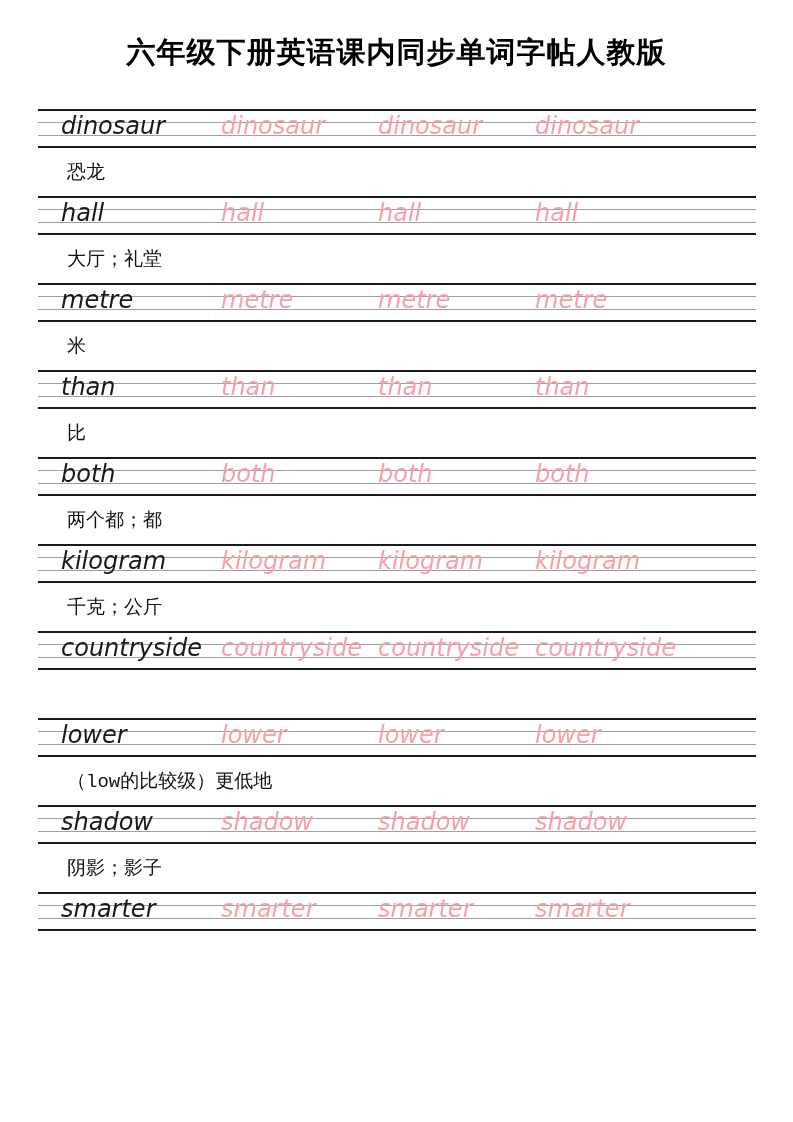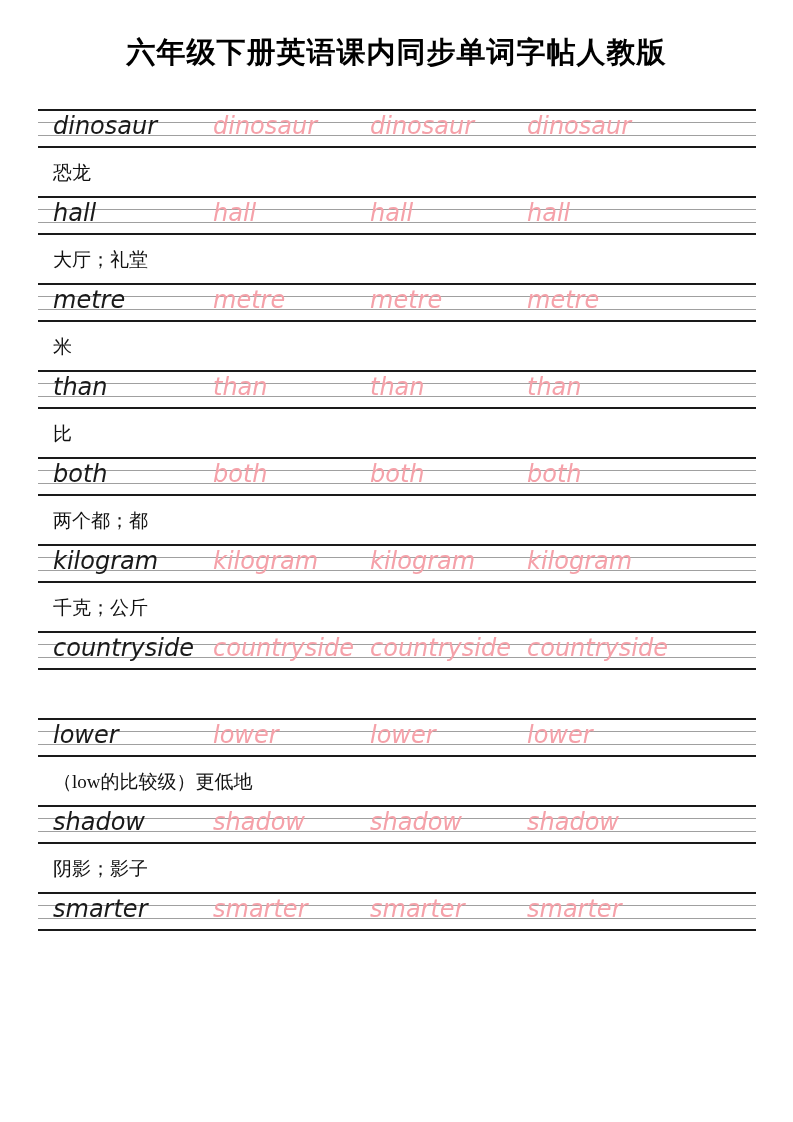--- a/index.html
+++ b/index.html
@@ -52,21 +52,21 @@
     height: 1px;
     background: var(--line-light, #a0a0a0);
   }
   .r1 { top: 0; }
   .r2 { top: 13px; }
   .r3 { top: 26px; }
   .r4 { top: 37px; }
   .words-row {
     position: absolute;
     top: 0;
-    left: 0;
+    left: 8px;
     width: 100%;
     display: flex;
     align-items: flex-end;
   }
   .word-black {
     display: inline-block;
     width: 152px;
     padding-left: 15px;
     flex: 0 0 auto;
     font-size: 24px;
@@ -86,25 +86,25 @@
     line-height: 35px;
     font-style: italic;
     font-weight: 400;
     color: var(--trace-pink, #f5a1a9);
     white-space: nowrap;
     font-family: "DejaVu Sans", "Liberation Sans", sans-serif;
   }
   .meaning {
     position: absolute;
     top: 52px;
-    left: 15px;
+    left: 29px;
     font-size: 19px;
     line-height: 24px;
     color: #111111;
-    font-family: Liberation Serif, serif;
+    font-family: Liberation Mono, monospace;
     white-space: nowrap;
   }
   .footer {
     position: absolute;
     top: 1079px;
     left: 0;
     width: 100%;
     text-align: center;
     font-size: 19px;
     letter-spacing: 2px;

